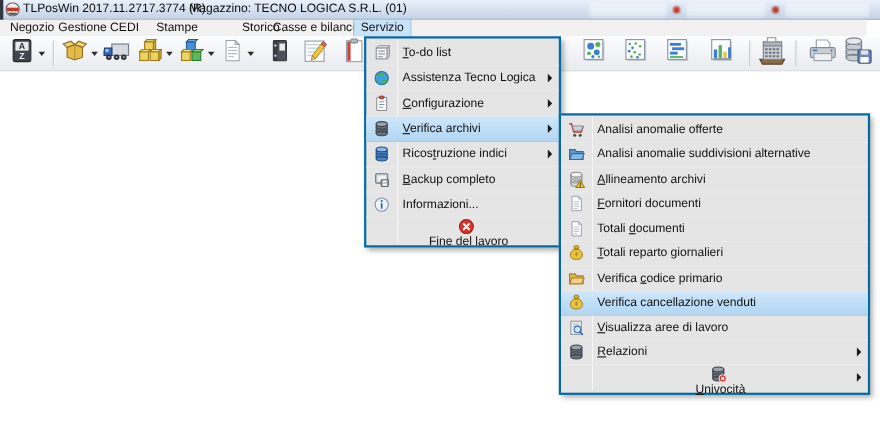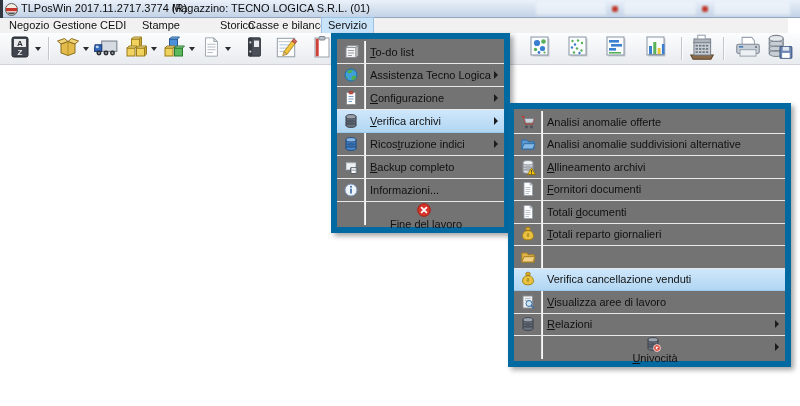--- a/index.html
+++ b/index.html
@@ -27,21 +27,21 @@
   
   .toolbar{position:absolute;left:0;top:33px;width:800px;height:31px;
     background:linear-gradient(#fcfdfe,#e8ebef);border-bottom:1px solid #d0d3d8;}
   .tb-btn{position:absolute;top:2px;height:27px;display:flex;align-items:center;}
   .tb-arrow{width:0;height:0;border-left:3px solid transparent;border-right:3px solid transparent;
     border-top:4px solid #2c2c2c;margin-left:3px;}
   .tb-sep{position:absolute;top:4px;width:1px;height:23px;background:#c3c7cc;border-right:1px solid #fdfdfd;}
   
   .workspace{position:absolute;left:0;top:65px;width:800px;height:341px;background:#ffffff;}
   
-  .menu-panel{position:absolute;background:#737373;border:6px solid #0369a1;
+  .menu-panel{position:absolute;background:#e5e5e5;border:2px solid #0369a1;
     box-shadow:3px 3px 5px rgba(0,0,0,.35);padding:2px 0;box-sizing:border-box;}
   .icon-col-line{position:absolute;top:2px;bottom:2px;left:27px;width:1px;background:#e2e2e2;border-right:1px solid #fafafa;}
   .menu-item{position:relative;height:23px;display:flex;align-items:center;
     font-size:11px;color:#111;cursor:default;box-sizing:border-box;border-bottom:1px solid #e9e9e9;}
   .menu-item:last-child{border-bottom:none;flex-direction:column;}
   .menu-item.selected{background:linear-gradient(#cfe7fb,#b1d6f2);border-bottom-color:#9dc9ec;}
   #submenu .menu-item{height:22.5px;}
   .mi-icon{width:16px;height:16px;margin-left:6px;flex:0 0 16px;}
   .mi-label{margin-left:11px;white-space:nowrap;}
   .mi-label u{text-decoration:underline;}
@@ -421,20 +421,21 @@
    <path d="M6 4.6 h4" stroke="#9c7a16" stroke-width=".9"></path>
    <path d="M7 8.2 c0-.8 2-.8 2 0 c0 .7-2 .7-2 1.4 c0 .8 2 .8 2 0 M8 7.5 v3.6" stroke="#a8871e" stroke-width=".8" fill="none"></path>
         </svg></span>
       <span class="mi-label"><u>T</u>otali reparto giornalieri</span>
     </div>
     <div class="menu-item">
       <span class="mi-icon"><svg viewBox="0 0 16 16" width="16" height="16">
    <path d="M1.8 4 h5 l1.3 1.8 h6 V13 H1.8 z" fill="#e0b54f" stroke="#a8821e"></path>
    <path d="M1.8 13 l2.2-5.3 h11 L13 13 z" fill="#f2d088" stroke="#a8821e"></path>
         </svg></span>
+      <span class="mi-label">Verifica <u>c</u>odice primario</span>
     </div>
     <div class="menu-item selected">
       <span class="mi-icon"><svg viewBox="0 0 16 16" width="16" height="16">
    <path d="M6.5 4.5 L5.8 3 c-.4-1 .6-1.8 2.2-1.8 s2.6.8 2.2 1.8 l-.7 1.5 z" fill="#d9ab2e" stroke="#9c7a16" stroke-width=".8"></path>
    <path d="M6.3 4.6 h3.4 c2.4 1.1 3.8 3 3.8 5.3 c0 2.6-2.4 4-5.5 4 s-5.5-1.4-5.5-4 c0-2.3 1.4-4.2 3.8-5.3 z" fill="#e9c23f" stroke="#9c7a16" stroke-width=".9"></path>
    <path d="M6 4.6 h4" stroke="#9c7a16" stroke-width=".9"></path>
    <path d="M7 8.2 c0-.8 2-.8 2 0 c0 .7-2 .7-2 1.4 c0 .8 2 .8 2 0 M8 7.5 v3.6" stroke="#a8871e" stroke-width=".8" fill="none"></path>
         </svg></span>
       <span class="mi-label">Verifica cancellazione venduti</span>
     </div>

